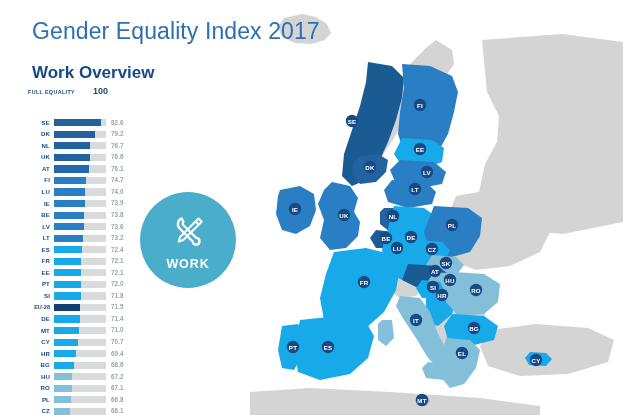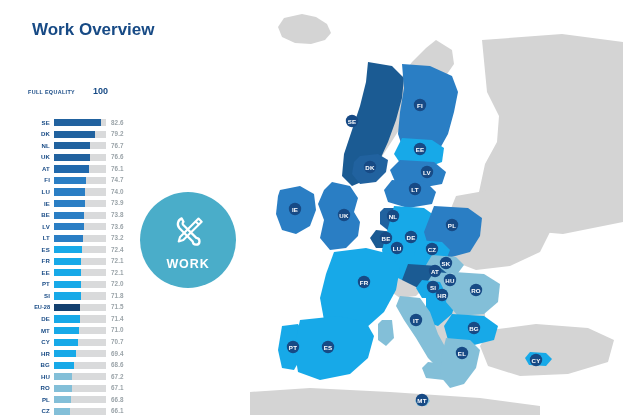--- a/index.html
+++ b/index.html
@@ -12,21 +12,21 @@
   #root{position:absolute;inset:0;}
 
   
   .hdr{position:absolute;left:32px;top:18px;z-index:40;}
   .hdr-title{
     font-size:23px;color:#2e6fb0;font-weight:300;
     letter-spacing:.1px;line-height:26px;white-space:nowrap;
   }
   .hdr-sub{
     font-size:17px;color:#174a85;font-weight:bold;
-    line-height:22px;margin-top:1px;white-space:nowrap;
+    line-height:22px;margin-top:18px;white-space:nowrap;
   }
 
   
   #map{position:absolute;left:250px;top:0px;width:373px;height:415px;z-index:5;}
   #map svg{display:block;width:100%;height:100%;}
   .lbl-c{fill:#174a85;}
   .lbl-t{
     font-family:"Liberation Sans", sans-serif;
     font-size:6.2px;font-weight:bold;fill:#ffffff;
     text-anchor:middle;dominant-baseline:central;
@@ -275,20 +275,21 @@
           </g>
           <g>
             <circle cx="286" cy="360" r="6.2" class="lbl-c"></circle>
             <text x="286" y="360.3" class="lbl-t">CY</text>
           </g>
         </g>
     </svg>
   </div>
 
   <div class="hdr">
+    <div class="hdr-title">Gender Equality Index 2017</div>
     <div class="hdr-sub">Work Overview</div>
   </div>
 
   <div id="chart">
     <div class="cap cap-top">
       <span class="cap-lab">FULL EQUALITY</span>
       <span class="cap-val">100</span>
     </div>
 
     <div id="rows">

